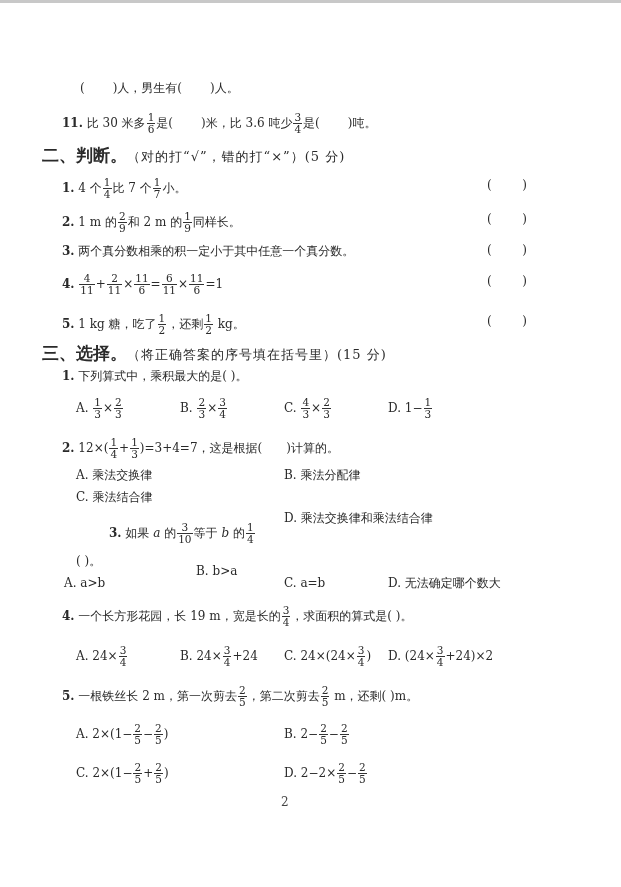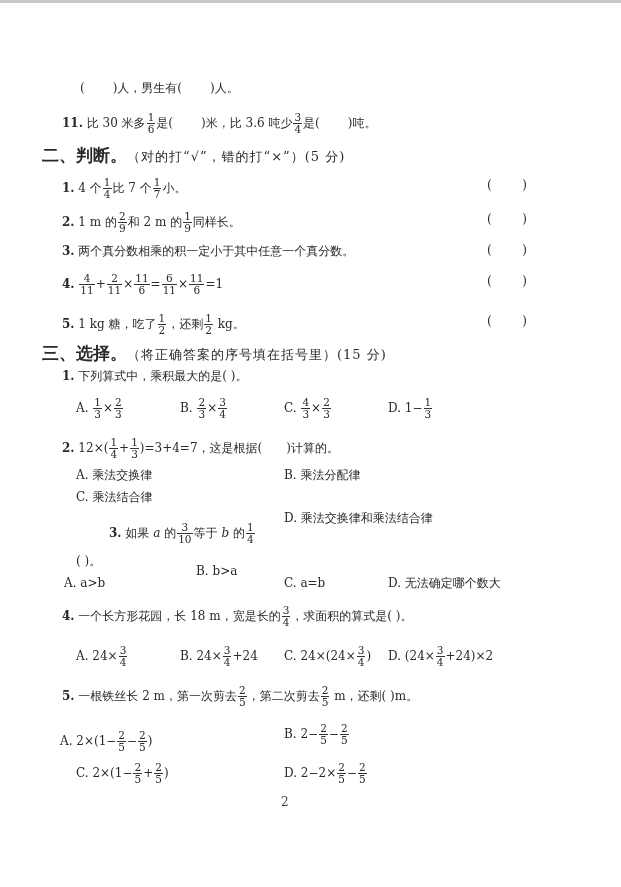--- a/index.html
+++ b/index.html
@@ -107,29 +107,29 @@
   <span>如果</span> <span class="it">a</span> <span>的</span><span class="frac"><span class="n">3</span><span class="d">10</span></span><span>等于</span> <span class="it">b</span> <span>的</span><span class="frac"><span class="n">1</span><span class="d">4</span></span>
 </div>
 <div class="line" style="left:76px; top:553px;">(        )。</div>
 <div class="opt" style="left:64px; top:575px;">A. a&gt;b</div>
 <div class="opt" style="left:180px; top:563px;margin-left:16px;">B. b&gt;a</div>
 <div class="opt" style="left:284px; top:575px;">C. a=b</div>
 <div class="opt" style="left:388px; top:575px;">D. 无法确定哪个数大</div>
 
 <div class="line" style="left:62px; top:605px;">
   <span class="num">4.</span>
-  <span>一个长方形花园，长 18 m，宽是长的</span><span class="frac"><span class="n">3</span><span class="d">4</span></span><span>，求面积的算式是(        )。</span>
+  <span>一个长方形花园，长 19 m，宽是长的</span><span class="frac"><span class="n">3</span><span class="d">4</span></span><span>，求面积的算式是(        )。</span>
 </div>
 <div class="opt" style="left:76px; top:645px;"><span>A. 24×</span><span class="frac"><span class="n">3</span><span class="d">4</span></span><span></span></div>
 <div class="opt" style="left:180px; top:645px;"><span>B. 24×</span><span class="frac"><span class="n">3</span><span class="d">4</span></span><span>+24</span></div>
 <div class="opt" style="left:284px; top:645px;"><span>C. 24×(24×</span><span class="frac"><span class="n">3</span><span class="d">4</span></span><span>)</span></div>
 <div class="opt" style="left:388px; top:645px;"><span>D. (24×</span><span class="frac"><span class="n">3</span><span class="d">4</span></span><span>+24)×2</span></div>
 
 <div class="line" style="left:62px; top:685px;">
   <span class="num">5.</span>
   <span>一根铁丝长 2 m，第一次剪去</span><span class="frac"><span class="n">2</span><span class="d">5</span></span><span>，第二次剪去</span><span class="frac"><span class="n">2</span><span class="d">5</span></span><span> m，还剩(        )m。</span>
 </div>
-<div class="opt" style="left:60px; top:723px;margin-top:7px;"><span>A. 2×(1−</span><span class="frac"><span class="n">2</span><span class="d">5</span></span><span>−</span><span class="frac"><span class="n">2</span><span class="d">5</span></span><span>)</span></div>
+<div class="opt" style="left:76px; top:723px;"><span>A. 2×(1−</span><span class="frac"><span class="n">2</span><span class="d">5</span></span><span>−</span><span class="frac"><span class="n">2</span><span class="d">5</span></span><span>)</span></div>
 <div class="opt" style="left:284px; top:723px;"><span>B. 2−</span><span class="frac"><span class="n">2</span><span class="d">5</span></span><span>−</span><span class="frac"><span class="n">2</span><span class="d">5</span></span><span></span></div>
 <div class="opt" style="left:76px; top:762px;"><span>C. 2×(1−</span><span class="frac"><span class="n">2</span><span class="d">5</span></span><span>+</span><span class="frac"><span class="n">2</span><span class="d">5</span></span><span>)</span></div>
 <div class="opt" style="left:284px; top:762px;"><span>D. 2−2×</span><span class="frac"><span class="n">2</span><span class="d">5</span></span><span>−</span><span class="frac"><span class="n">2</span><span class="d">5</span></span><span></span></div>
 
 <div class="pagenum">2</div>
 
 </body></html>

